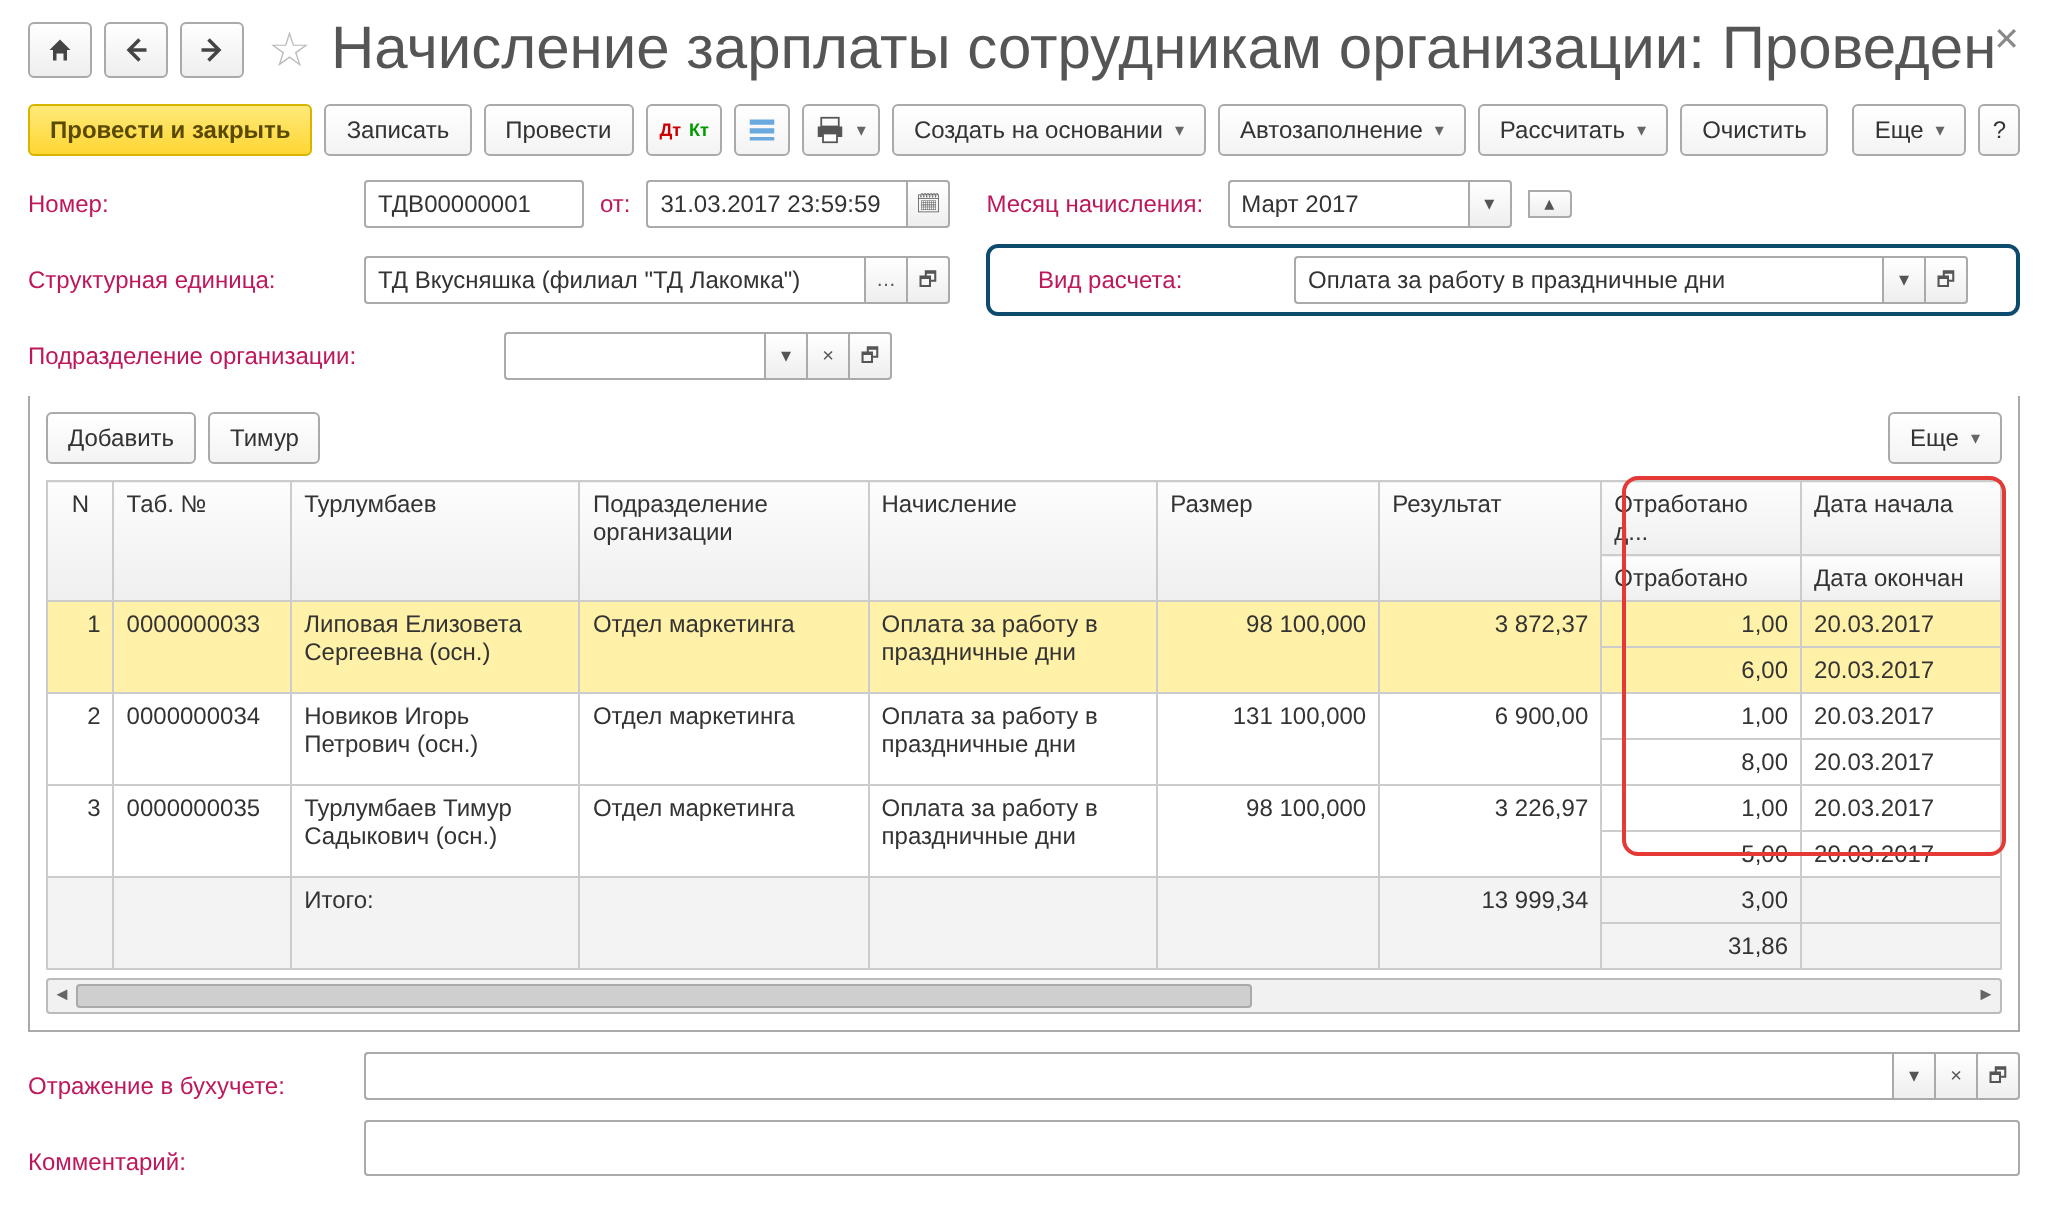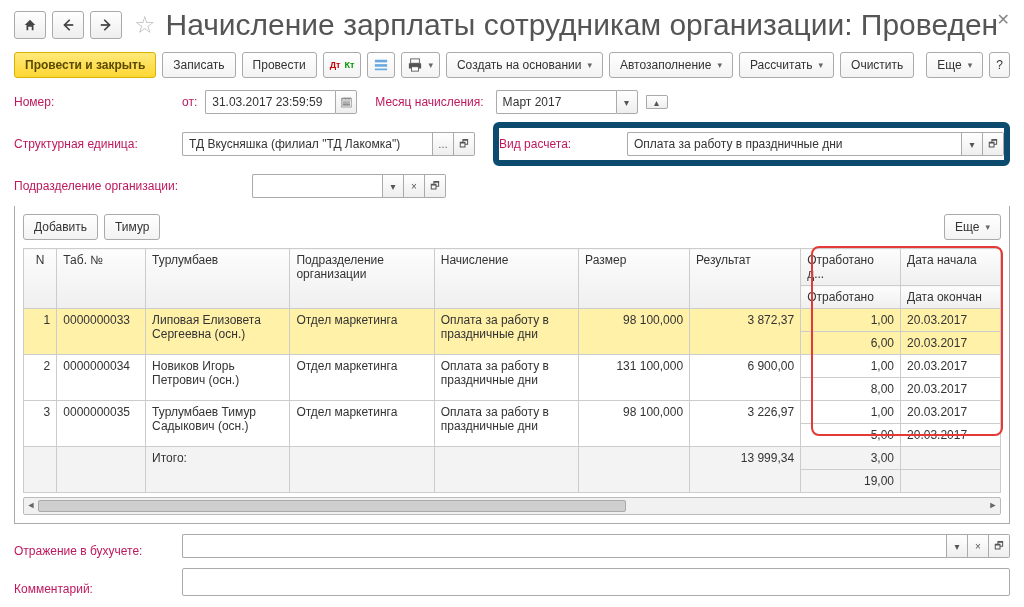--- a/index.html
+++ b/index.html
@@ -47,21 +47,21 @@
   .combo { display:inline-flex; align-items:stretch; }
   .combo .inp { border-right:none; border-radius:2px 0 0 2px;}
   .combo-btn {
     border:1px solid #aaa; width:20px;
     display:inline-flex; align-items:center; justify-content:center;
     background:linear-gradient(#fff,#eee); cursor:pointer; font-size:10px; color:#555;
   }
   .combo-btn + .combo-btn { border-left:none; }
   .combo-btn:last-child { border-radius:0 2px 2px 0;}
 
-  .redbox { border:6px solid #0c4a6e; border-radius:6px; padding:4px 0; }
+  .redbox { border:2px solid #0c4a6e; border-radius:6px; padding:4px 24px; }
   .tabs { display:flex; gap:0; border-bottom:1px solid #aaa; margin-top:4px;}
   .tab {
     border:1px solid #aaa; border-bottom:none;
     padding:5px 12px; border-radius:4px 4px 0 0;
     background:linear-gradient(#fff,#f3f3f3); cursor:pointer;
     position:relative; top:1px;
   }
   .tab.active { background:#fff; font-weight:normal;}
   .tabs-body { border:1px solid #aaa; border-top:none; padding:8px; }
 
@@ -158,20 +158,21 @@
     <span class="spacer"></span>
     <button class="btn">
         <span>Еще</span>
         <span class="caret">▾</span>
       </button>
     <button class="btn icon-btn">?</button>
   </div>
 
   <div class="form-row">
     <span class="label" style="width:160px">Номер:</span>
+    <span class="inp" style="width:110px">ТДВ00000001</span>
     <span class="label">от:</span>
     <span class="combo">
       <span class="inp" style="width:130px">31.03.2017 23:59:59</span>
       <span class="combo-btn">🗓</span>
     </span>
     <span class="label" style="margin-left:10px">Месяц начисления:</span>
     <span class="combo" style="margin-left:4px">
       <span class="inp" style="width:120px">Март 2017</span>
       <span class="combo-btn">▾</span>
     </span>
@@ -302,21 +303,21 @@
               <td rowspan="2"></td>
           <td rowspan="2">Итого:</td>
           <td rowspan="2"></td>
               <td rowspan="2"></td>
               <td rowspan="2"></td>
           <td rowspan="2" class="num">13 999,34</td>
           <td class="num">3,00</td>
               <td></td>
         </tr>
         <tr class="row-totals">
-              <td class="num">19,00</td>
+              <td class="num">31,86</td>
               <td></td>
             </tr>
       </tbody>
     </table>
     <div class="highlight-cols" style="top:-2px; right:-2px; width:188px; height:186px;"></div>
     </div>
 
     <div class="hscroll">
       <span class="ar l">◄</span>
       <span class="thumb"></span>

